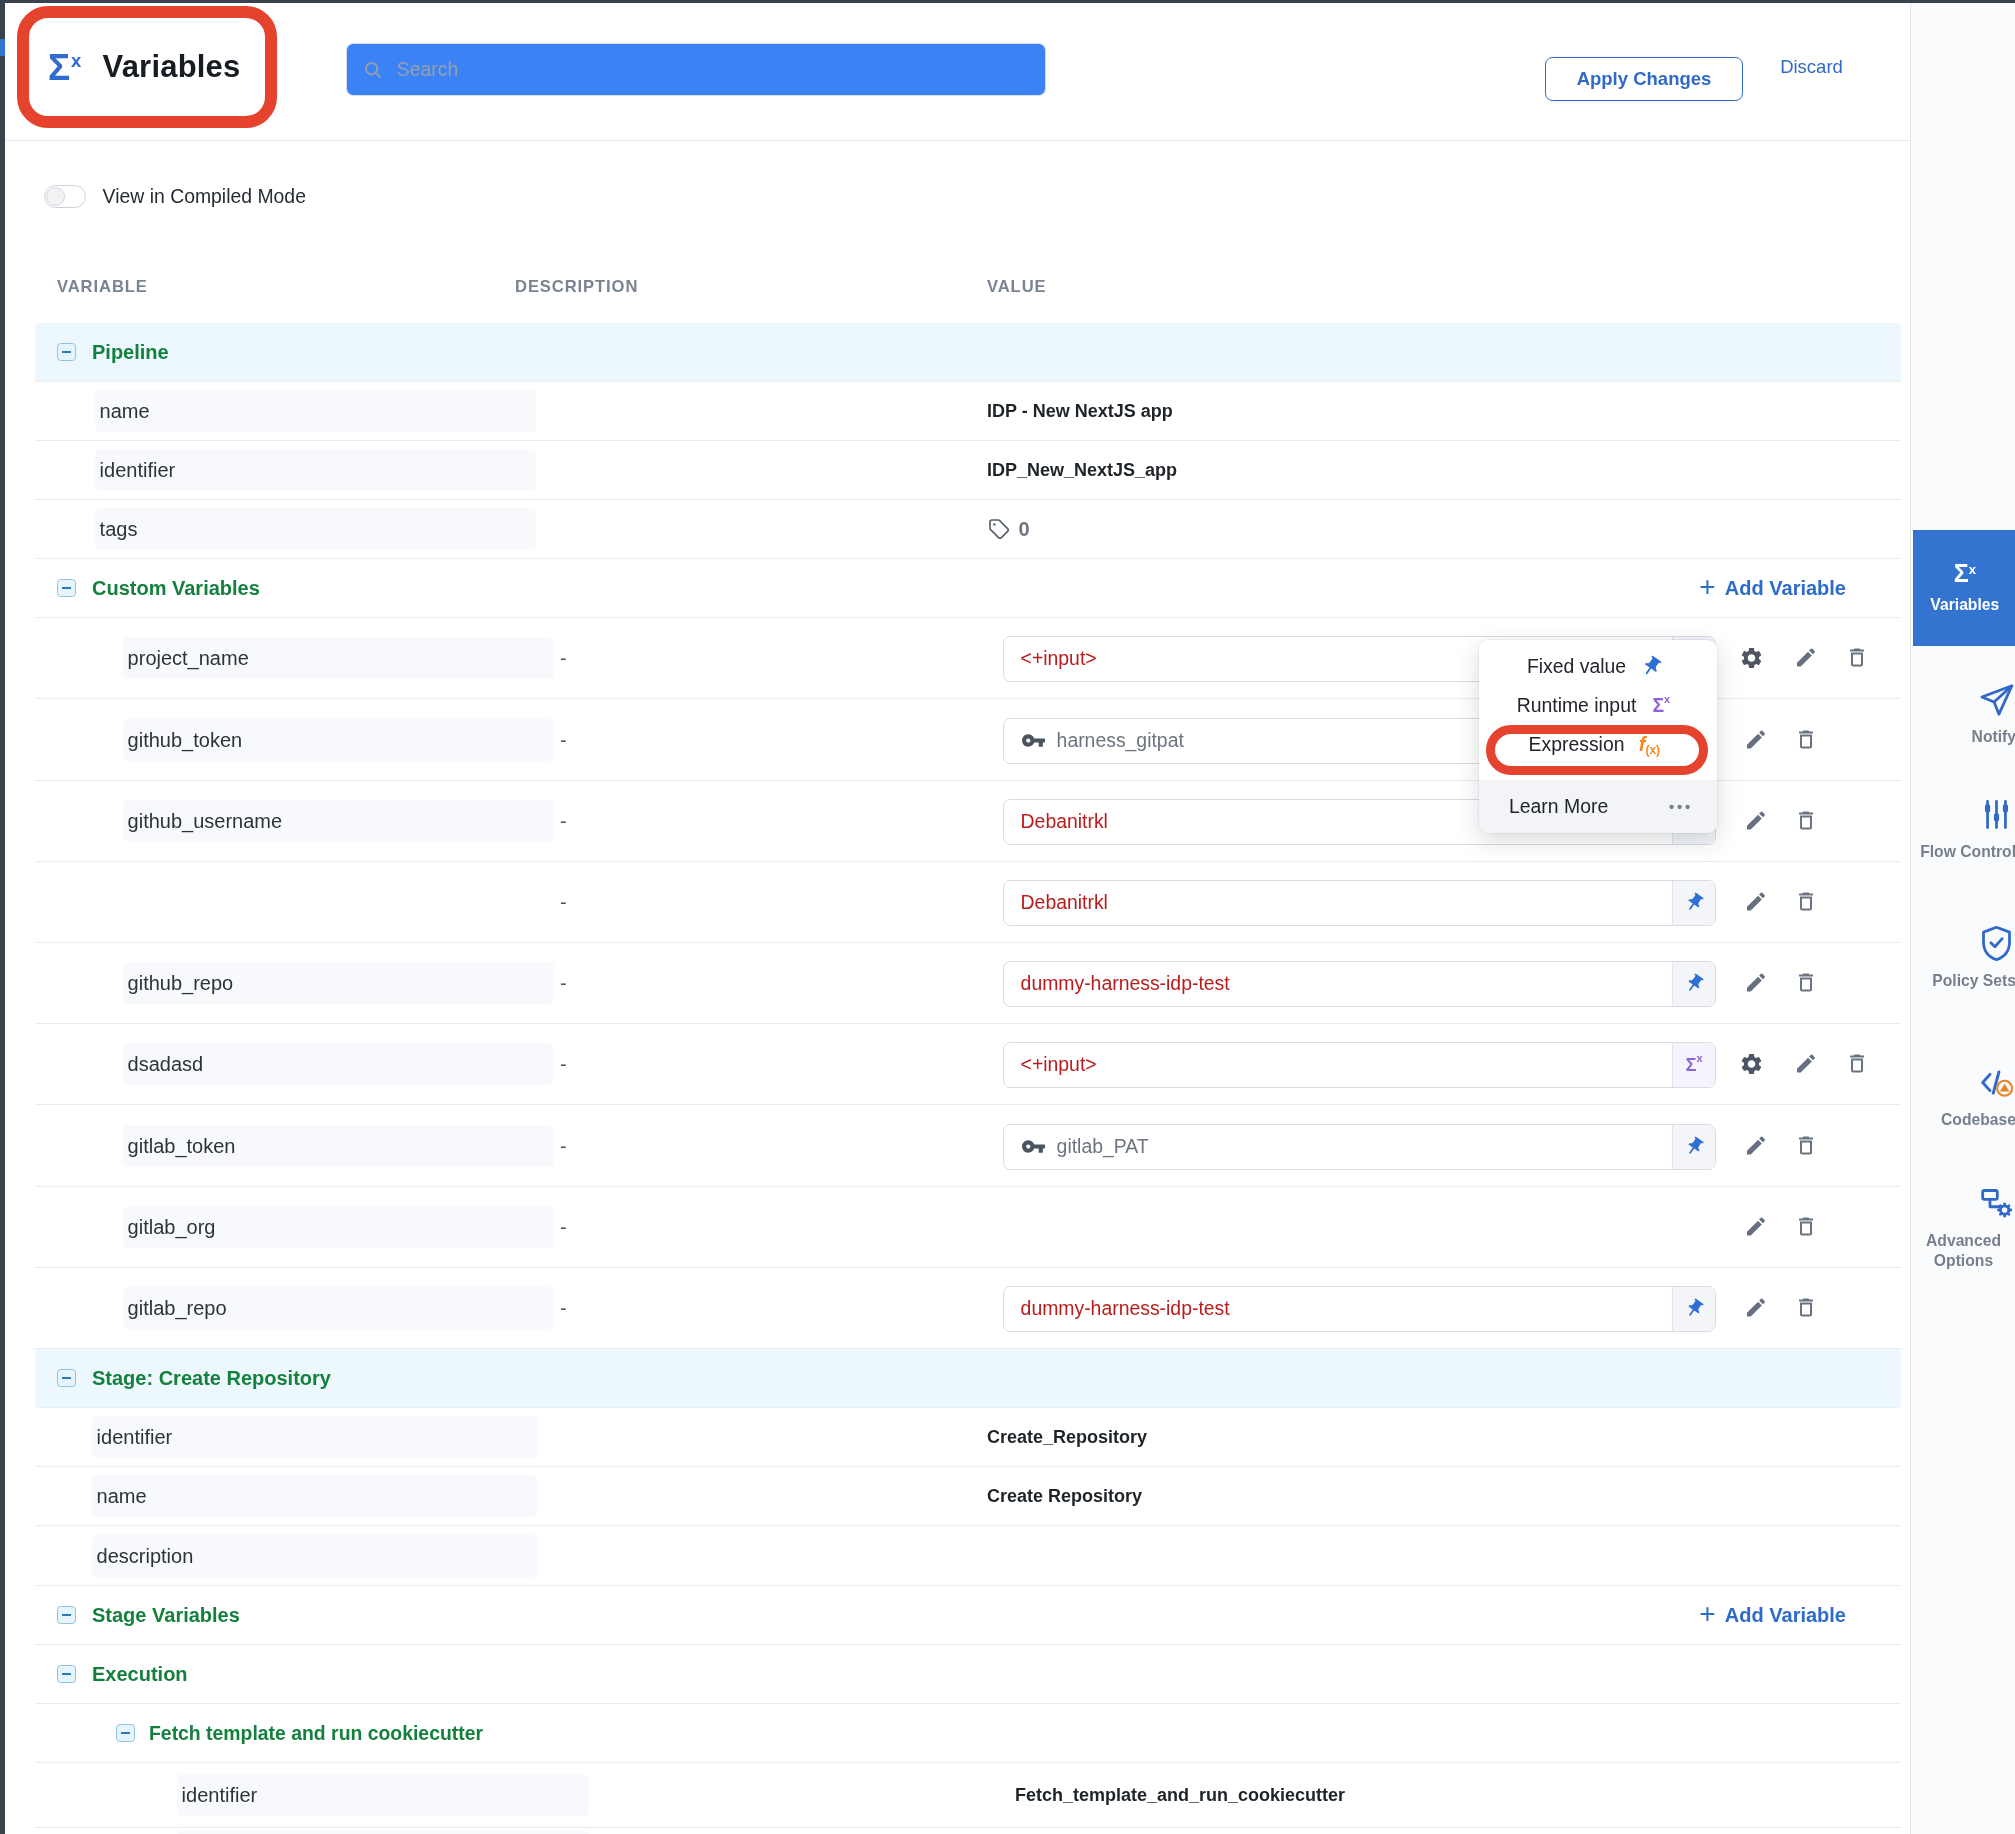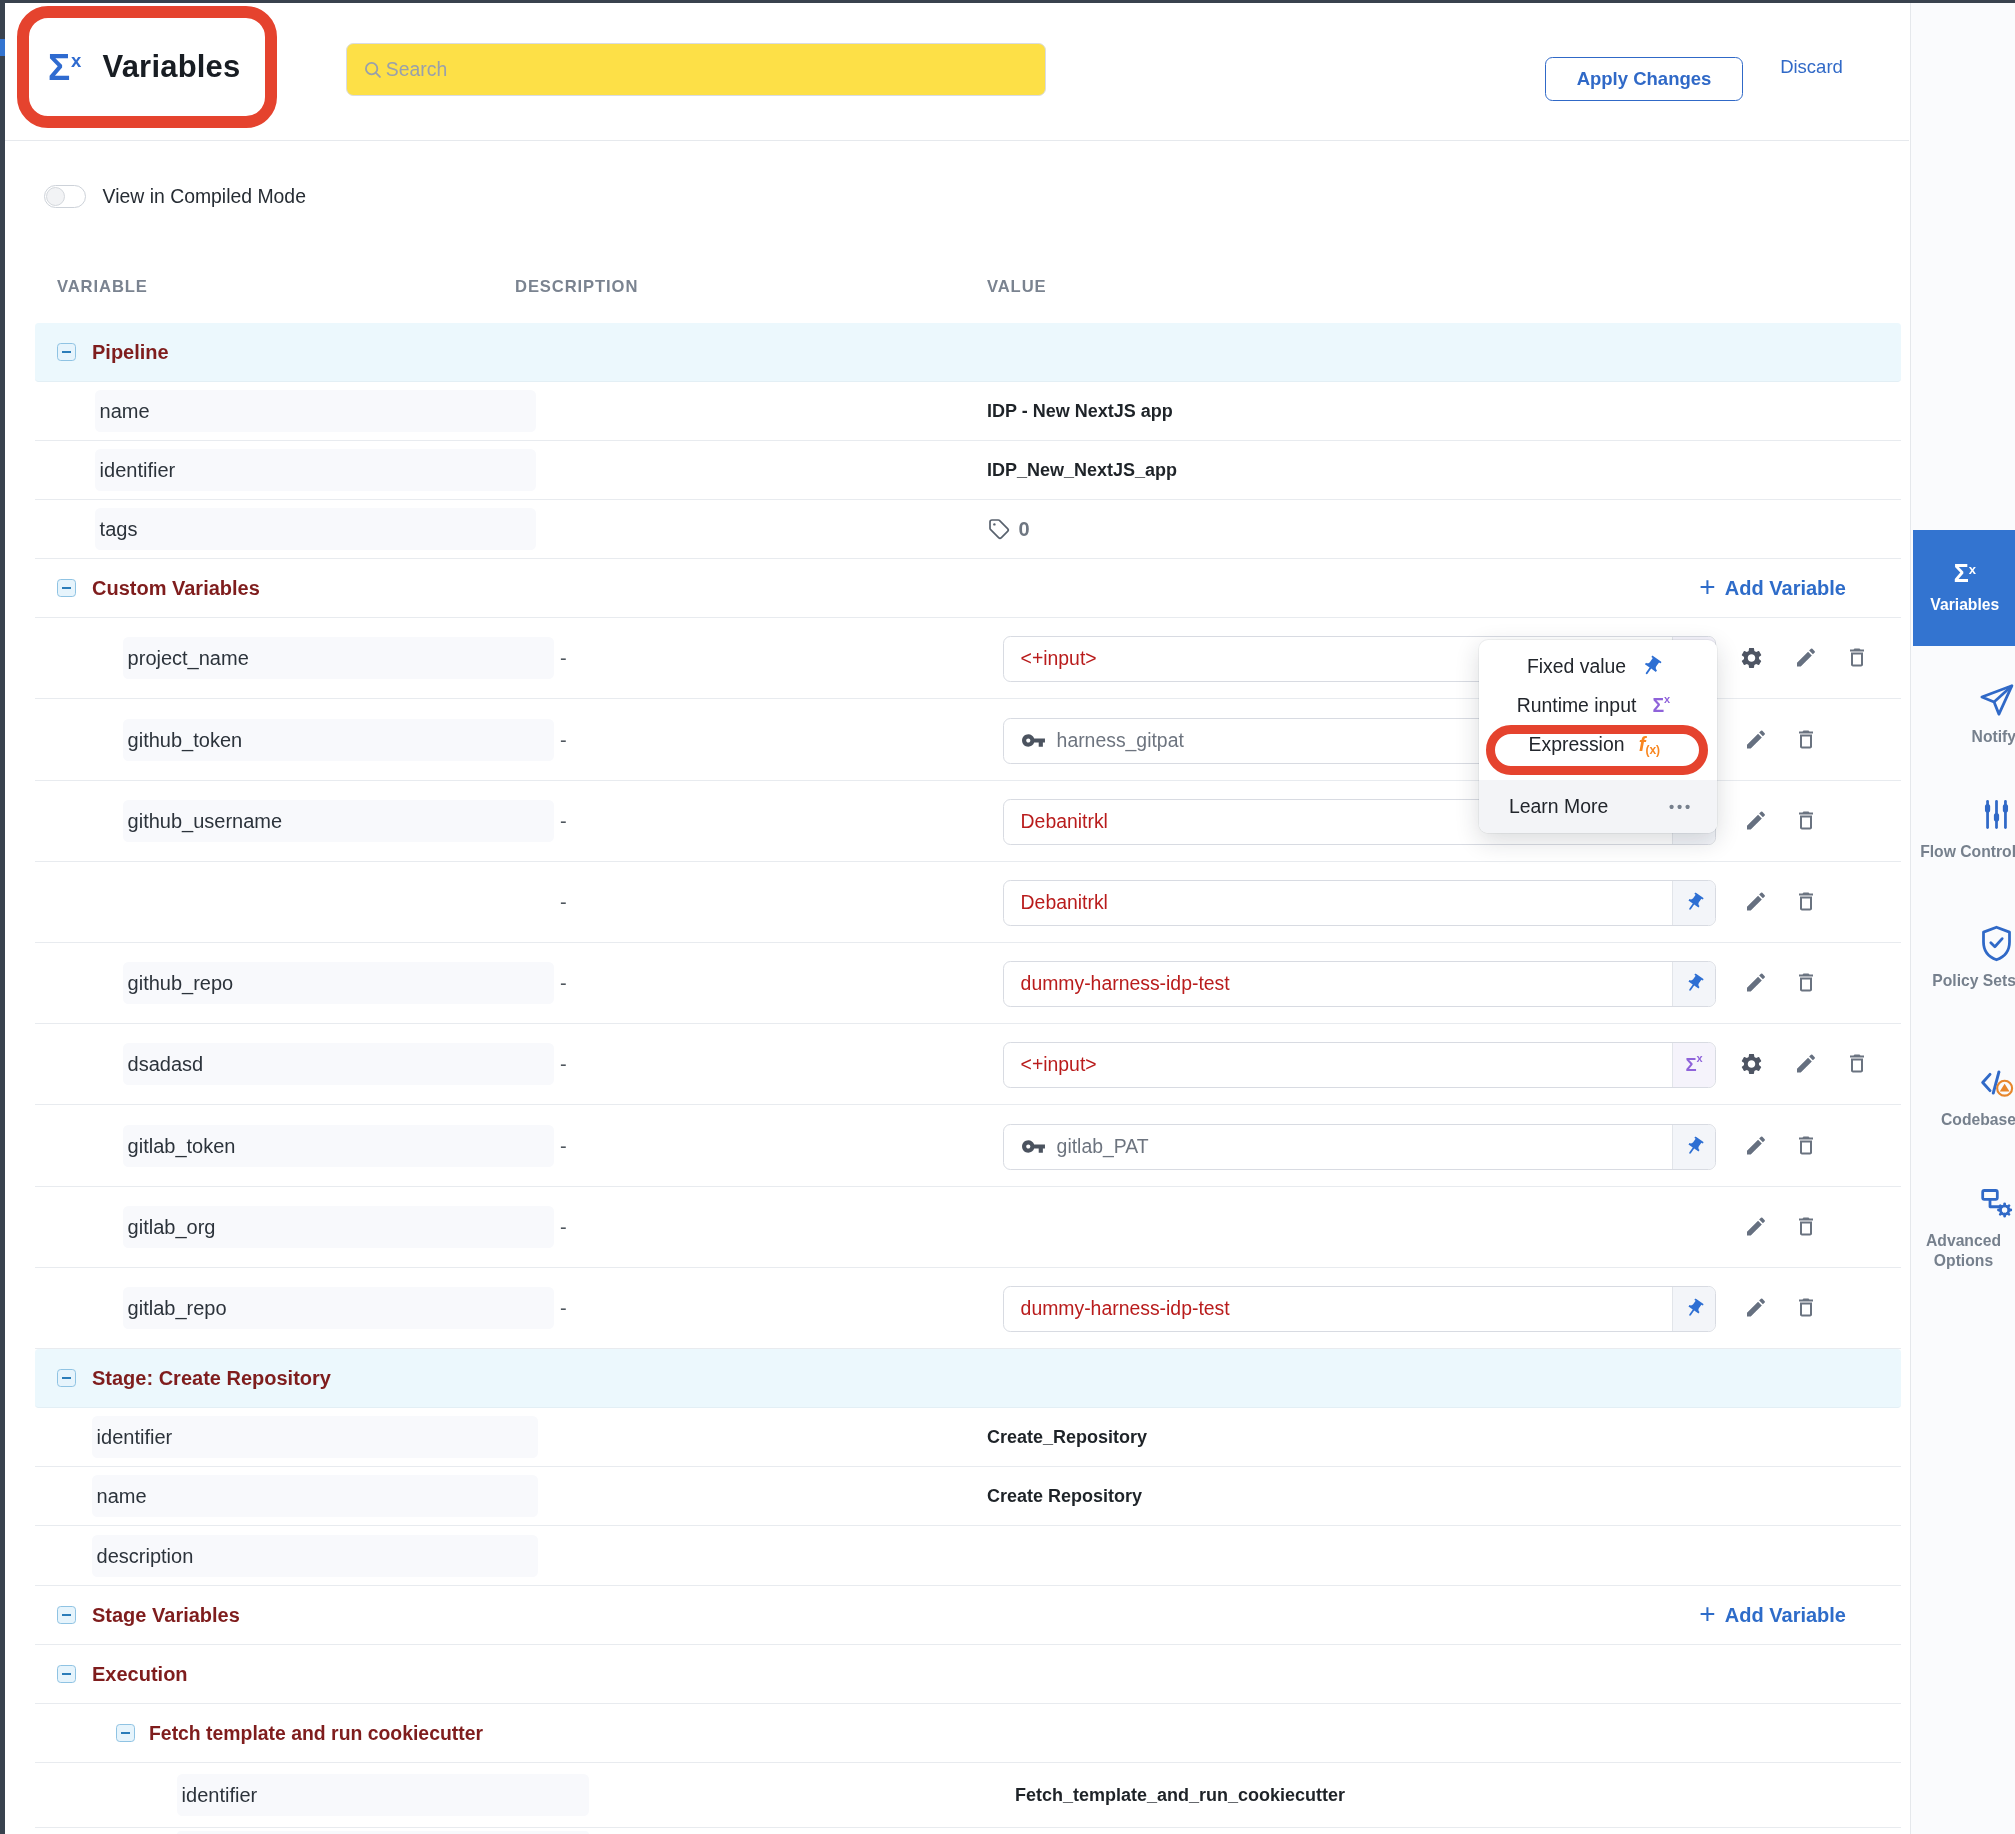--- a/index.html
+++ b/index.html
@@ -17,21 +17,21 @@
   
   .title-annotation{position:absolute;left:16.6px;top:5.5px;width:260px;height:122px;border:12px solid #e5432e;
     border-radius:31px;box-sizing:border-box;z-index:30;pointer-events:none}
   .title-wrap{position:absolute;left:48px;top:41px;height:52px;display:flex;align-items:center;gap:22px}
   .sigma-badge{color:#2f6bd0;font-weight:700;font-size:37px;line-height:1;white-space:nowrap}
   .sigma-badge .sgx{font-size:18.5px;position:relative;top:-13px;left:0.9px}
   .page-title{font-size:31px;font-weight:700;color:#181d23;letter-spacing:0.2px}
 
   
   .search{position:absolute;left:346px;top:43px;width:700px;height:53px;border:0.9px solid #d9dce2;border-radius:7.4px;
-    background:#fde047;display:flex;align-items:center;padding-left:14.8px;box-sizing:border-box}
+    background:#3b82f6;display:flex;align-items:center;padding-left:14.8px;gap:11px;box-sizing:border-box}
   .search input{border:none;outline:none;background:transparent;font-family:"Liberation Sans",sans-serif;
     font-size:19.4px;color:#343b44;width:600px}
   .search input::placeholder{color:#99a0ab}
 
   .apply-btn{position:absolute;left:1545px;top:57px;width:198px;height:44px;border:1.8px solid #3069c7;border-radius:7.4px;
     color:#3069c7;font-size:18.5px;font-weight:600;display:flex;align-items:center;justify-content:center;
     background:#fff;box-sizing:border-box;cursor:pointer}
   .discard-btn{position:absolute;left:1758px;top:45px;width:107px;height:44px;display:flex;align-items:center;
     justify-content:center;color:#3069c7;font-size:18.5px;font-weight:500;cursor:pointer}
 
@@ -46,21 +46,21 @@
   .thead span{position:absolute;top:0;font-size:16.6px;font-weight:700;color:#7a8390;letter-spacing:0.9px}
   .th-var{left:22px}.th-desc{left:480px}.th-val{left:952px}
 
   
   .row{position:absolute;left:35px;width:1866px;box-sizing:border-box;border-bottom:0.9px solid #e8ebef;background:#fff}
   .row.band{background:#ecf8fd;border-bottom:0.9px solid #e3eff5;border-radius:3.7px}
   .minus{position:absolute;left:22px;top:50%;margin-top:-9.2px;width:18.5px;height:18.5px;border:0.9px solid #8fc3e3;
     background:#e6f4fc;border-radius:3.7px;box-sizing:border-box;cursor:pointer}
   .minus::after{content:"";position:absolute;left:3.7px;top:7.4px;width:9.2px;height:1.8px;background:#2a7cb9}
   .row.steprow .minus{left:81px}
-  .sec-label{position:absolute;left:57px;top:50%;transform:translateY(-50%);font-size:20px;font-weight:700;color:#7f1d1d;white-space:nowrap}
+  .sec-label{position:absolute;left:57px;top:50%;transform:translateY(-50%);font-size:20px;font-weight:700;color:#15803d;white-space:nowrap}
   .sub-label{font-weight:600;font-size:20px}
   .row.steprow .sec-label{left:114px;font-size:19.4px;font-weight:600}
 
   .pill{position:absolute;top:50%;transform:translateY(-50%);height:42px;border-radius:5.5px;background:#f8f9fc;
     display:flex;align-items:center;padding-left:4.6px;box-sizing:border-box;font-size:20px;font-weight:500;color:#2c333b;white-space:nowrap}
   .p-pipe{left:60px;width:441px}
   .p-custom{left:88px;width:431px}
   .p-stage{left:57px;width:446px}
   .p-step{left:142px;width:412px}
 

